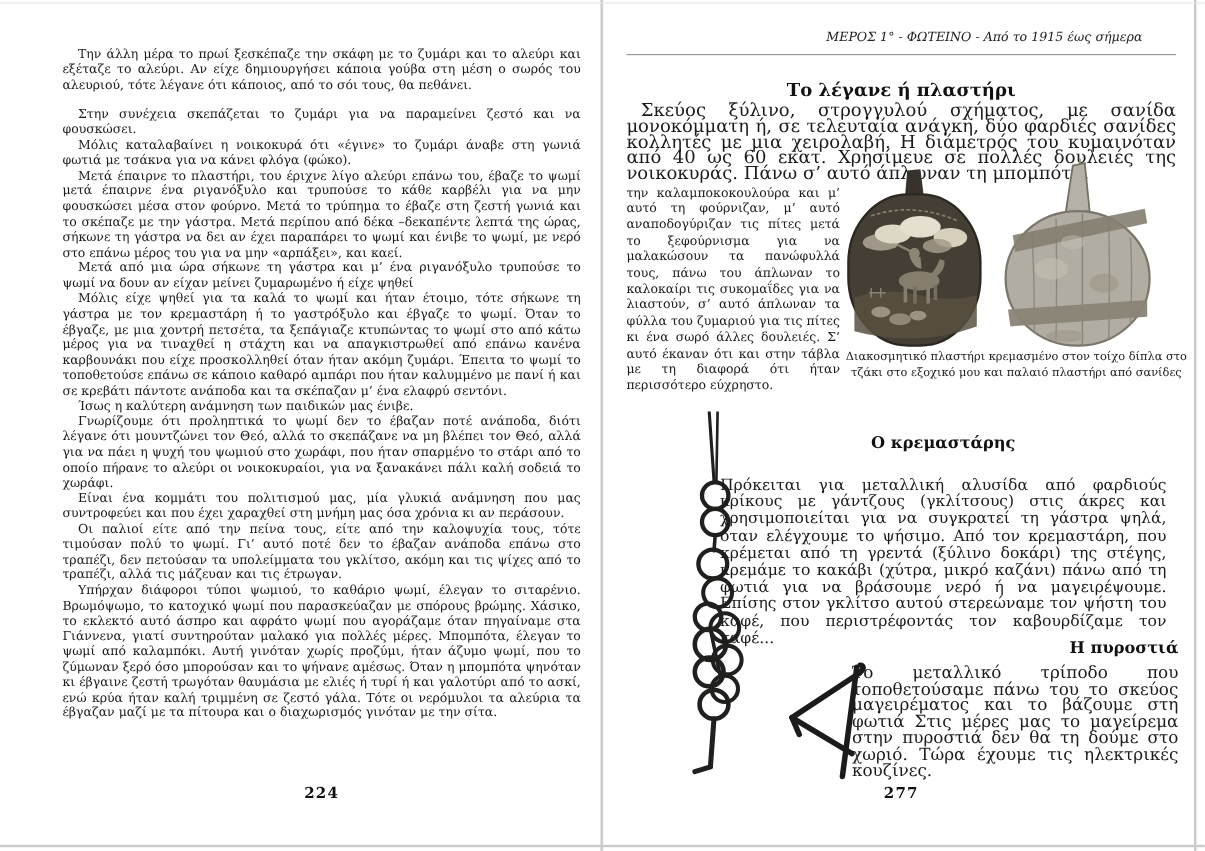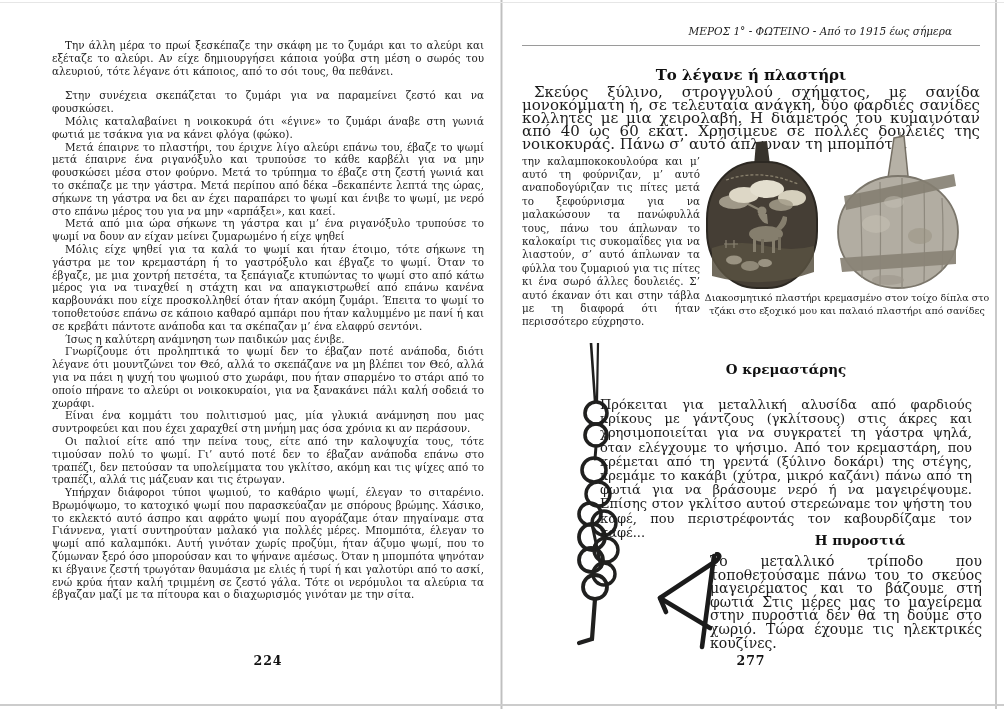--- a/index.html
+++ b/index.html
@@ -40,21 +40,21 @@
 
   .images-block{position:absolute;left:182px;top:113px;width:276px;height:152px;
     display:flex;align-items:flex-end;gap:16px;}
   .caption{position:absolute;left:182px;top:266px;width:286px;
     font-size:9.5px;line-height:13px;color:#222;text-align:center;}
 
   .sec2{position:absolute;left:78px;top:336px;width:372px;}
   .sec2-title,.sec3-title{font-weight:bold;font-size:13.5px;text-align:center;color:#111;}
   .sec2-text{margin-top:21px;text-align:justify;font-size:13px;line-height:14.2px;}
   .sec3{position:absolute;left:188px;top:507px;width:272px;}
-  .sec3-title{text-align:center;padding-left:28px;}
+  .sec3-title{text-align:right;padding-left:28px;}
   .sec3-text{margin-top:7px;text-align:justify;font-size:14px;line-height:13.6px;}
 
   .chain-wrap{position:absolute;left:33px;top:318px;width:80px;height:312px;}
   .tripod-wrap{position:absolute;left:130px;top:527px;width:80px;height:102px;}
   svg{display:block;}
 </style>
 </head>
 <body>
 
 <div class="spread">

